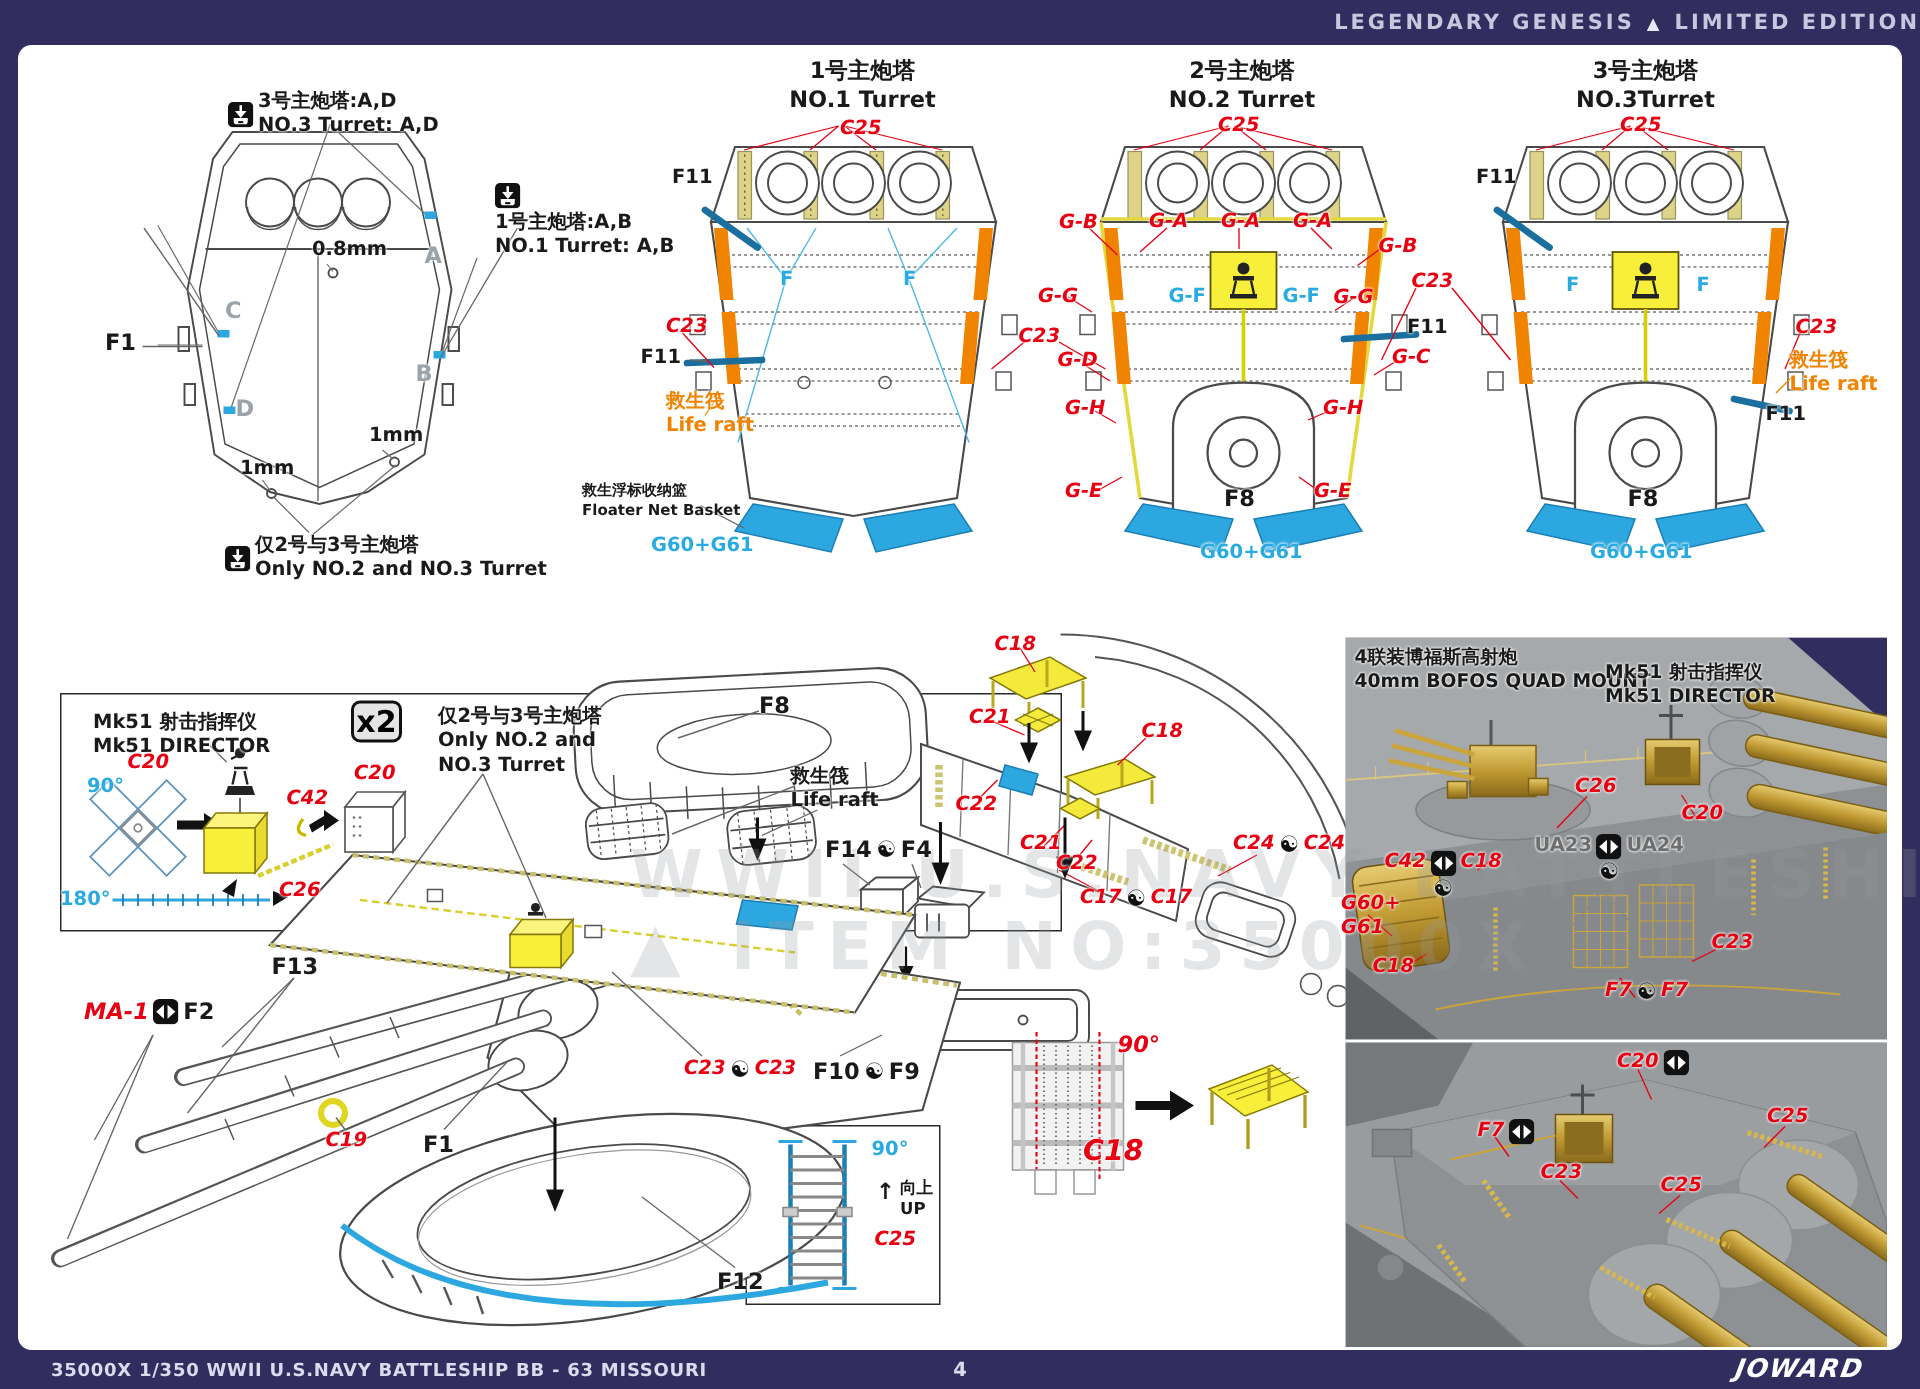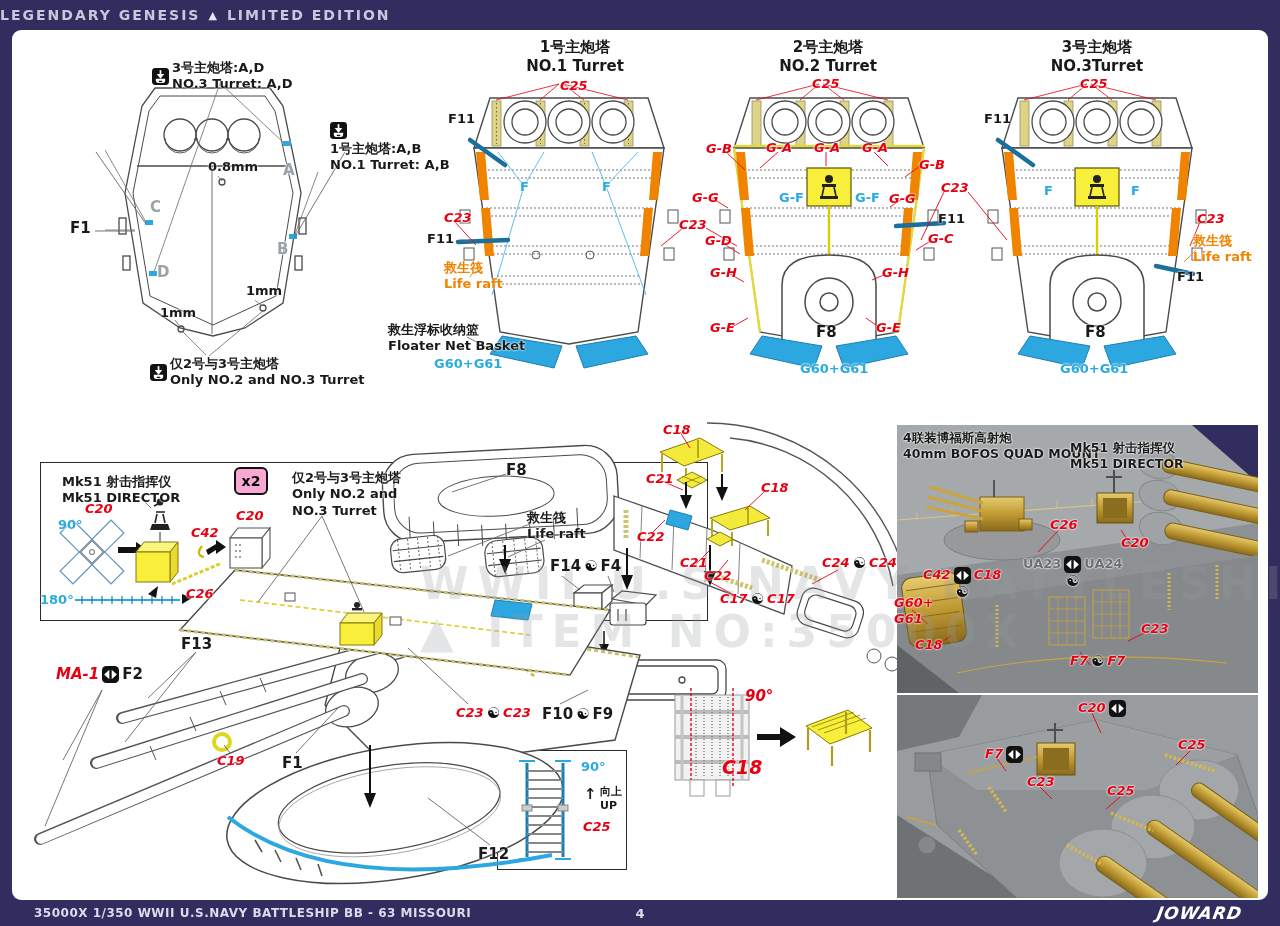--- a/index.html
+++ b/index.html
@@ -1,45 +1,45 @@
 <!DOCTYPE html>
 <html><head>
 <meta charset="utf-8">
 <style>
   html,body{margin:0;padding:0;width:1280px;height:926px;background:#312d5e;}
   .page{position:relative;width:1280px;height:926px;background:#312d5e;overflow:hidden;
         font-family:"DejaVu Sans","Liberation Sans",sans-serif;}
   .content{position:absolute;left:12px;top:30px;width:1256px;height:870px;background:#ffffff;border-radius:9px;}
-  .hdr{position:absolute;left:0;top:0;width:1280px;height:30px;display:flex;align-items:center;justify-content:flex-start;
+  .hdr{position:absolute;left:0;top:0;width:1280px;height:30px;display:flex;align-items:center;justify-content:flex-end;
        gap:8px;color:#c9c6e0;font-size:14px;font-weight:bold;letter-spacing:2px;z-index:30;}
   .hdr .tri{font-size:11px;color:#e8e6f4;}
   .ftr{position:absolute;left:0;top:900px;width:1280px;height:26px;display:flex;align-items:center;z-index:30;
        color:#dcdaed;font-size:12px;font-weight:bold;}
   .ftr .fl{margin-left:34px;letter-spacing:.5px;}
   .ftr .fp{position:absolute;left:0;width:1280px;text-align:center;font-size:13px;}
   .ftr .fb{position:absolute;right:38px;font-size:17px;font-style:italic;font-weight:900;letter-spacing:1px;
            transform:skewX(-10deg);color:#ffffff;}
   .wm{position:absolute;z-index:6;color:rgba(150,153,160,.26);font-weight:900;white-space:nowrap;
       letter-spacing:9px;font-size:44px;pointer-events:none;}
   svg.draw{position:absolute;z-index:2;}
   .boxline{position:absolute;border:1.5px solid #2a2a2a;z-index:1;}
   .x2badge{position:absolute;left:234px;top:467px;width:30px;height:24px;border:2.5px solid #111;border-radius:6px;
-           display:flex;align-items:center;justify-content:center;font-weight:900;font-size:14px;z-index:4;background:#f9a8d4;}
+           display:flex;align-items:center;justify-content:center;font-weight:900;font-size:20px;z-index:4;background:#e5e5e5;}
   .ladderbox{position:absolute;left:497px;top:750px;width:128px;height:118px;border:1.5px solid #2a2a2a;background:#fff;z-index:1;}
   .photo{position:absolute;z-index:2;overflow:hidden;background:#9aa0a3;}
   .labels{position:absolute;inset:0;z-index:10;pointer-events:none;}
   .lbl{position:absolute;font-size:13px;font-weight:bold;color:#1a1a1a;white-space:nowrap;
        text-shadow:0 0 2px #fff,0 0 2px #fff;line-height:1.12;}
   .lbl .row{display:flex;align-items:center;gap:3px;}
   .lbl.stack .row{justify-content:center;}
   .lbl.stack{display:flex;flex-direction:column;align-items:center;}
   .lbl .col div{line-height:1.25;}
   .red{color:#e60012;font-style:italic;} .blue{color:#29abe2;} .orange{color:#f08300;}
   .letter{color:#9aa2aa;font-size:15px;} .big{font-size:15px;} .xbig{font-size:19px;}
-  .small{font-size:13px;} .small2{font-size:11px;}
+  .small{font-size:10px;} .small2{font-size:11px;}
   .t-title{font-size:15px;transform:translateX(-50%);} .t-title .col{text-align:center;}
   .pb .col div{font-size:12.5px;} .pg{color:#6e6e6e;}
   .icon-top .row{flex-direction:column;align-items:flex-start;gap:2px;}
   .ic{width:17px;height:17px;flex:0 0 auto;}
   span.ic-yy{width:auto;height:auto;font-size:15px;color:#111;line-height:1;}
   .ic.below{margin-top:1px;}
 </style>
 </head>
 <body>
 

